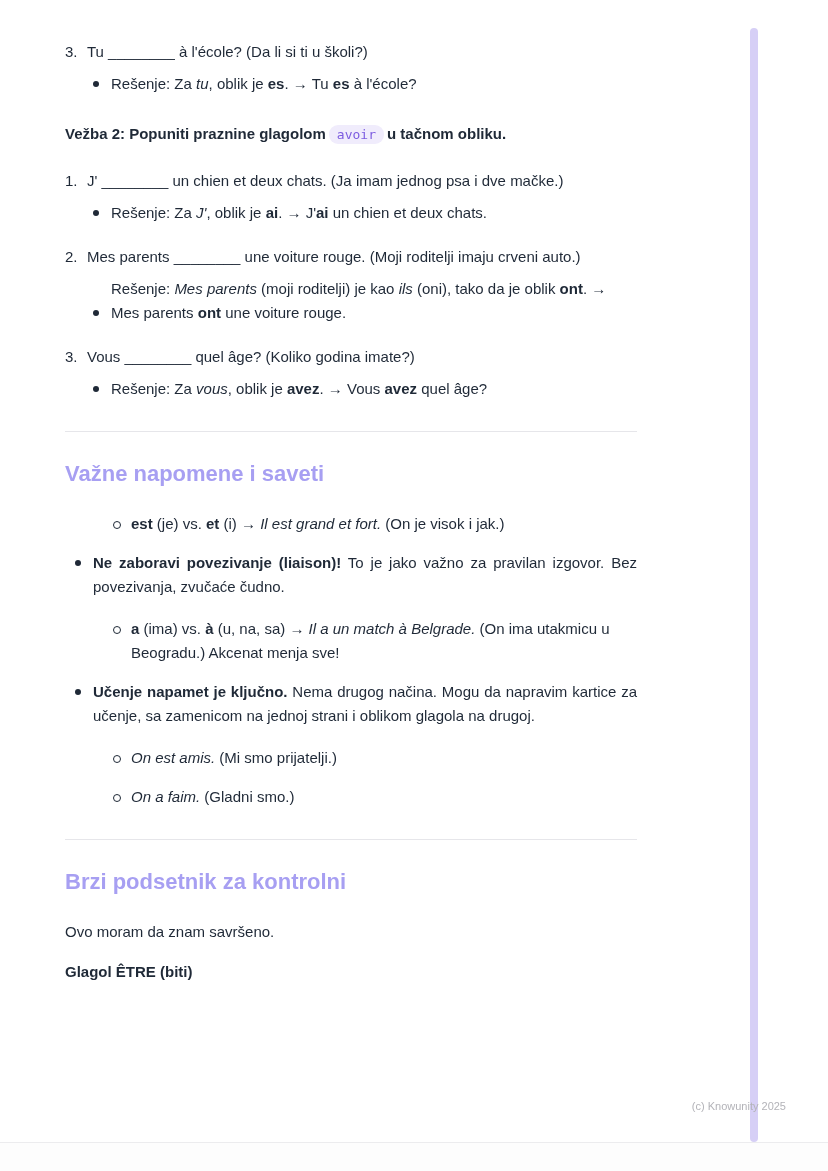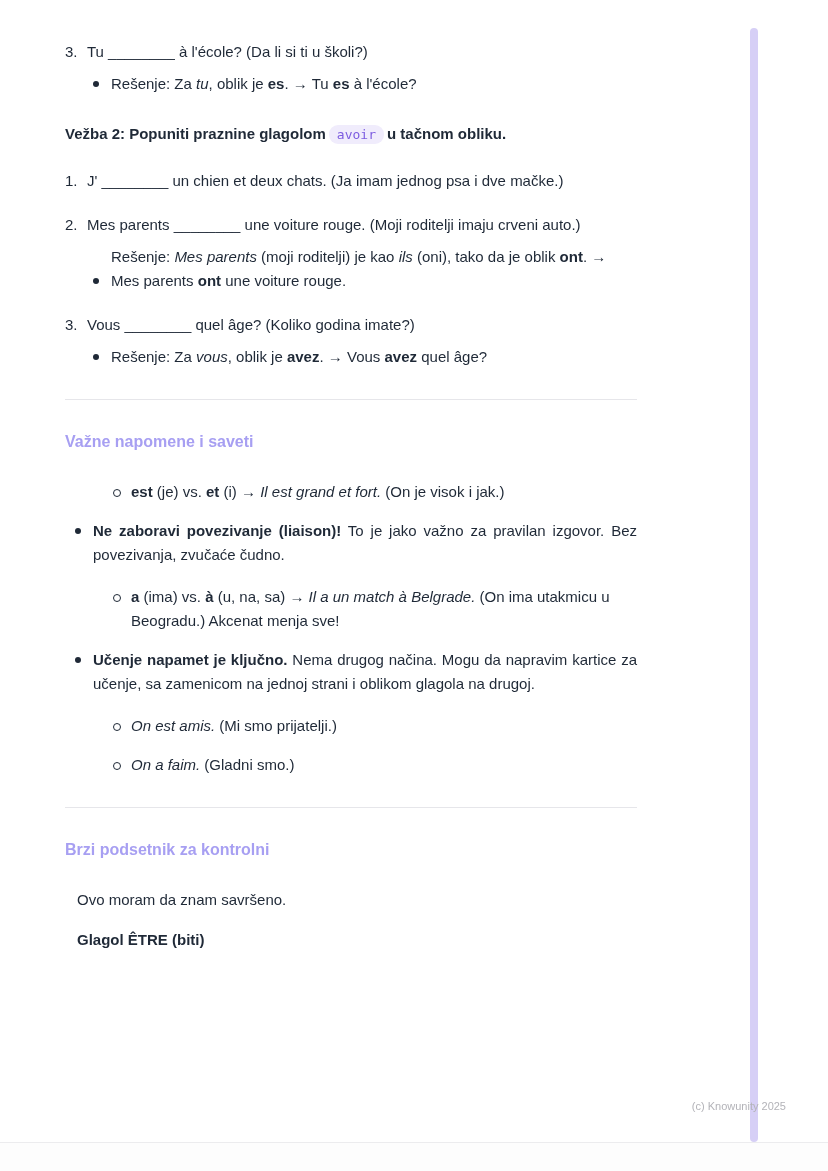--- a/index.html
+++ b/index.html
@@ -11,24 +11,24 @@
     --scrollbar:#d6cff6;
     --watermark:#b3b3b8;
   }
   *{margin:0;padding:0;box-sizing:border-box;}
   html,body{background:#fff;}
   body{font-family:"Liberation Sans","DejaVu Sans",sans-serif;color:var(--text);}
   .page{position:relative;width:828px;height:1171px;background:#fff;overflow:hidden;}
   .content{position:absolute;left:65px;top:20px;width:572px;font-size:15px;line-height:24px;}
 
   
-  .h2{font-size:16px;line-height:28px;font-weight:700;color:var(--heading);margin:12px 0 24px;}
+  .h2{font-size:22px;line-height:28px;font-weight:700;color:var(--heading);margin:12px 0 24px;}
 
   
-  .para{margin:0 12px 16px;}
+  .para{margin:0 0 16px;}
   .exercise-title{margin:26px 0 22px;}
 
   
   .li{display:flex;align-items:flex-start;}
   .li .li-text{flex:1 1 auto;min-width:0;}
   .num{margin:20px 0 8px;}
   .num-marker{flex:0 0 22px;}
   .sol{margin:0 0 10px 26px;align-items:flex-end;}
   .disc{margin:0 0 18px 8px;}
   .circle{margin:0 0 15px 46px;justify-content:space-between;}
@@ -82,20 +82,24 @@
       </div>
       <div class="li sol">
         <span class="bullet dot"></span>
         <div class="li-text"><span>Rešenje: Za </span><span class="i">tu</span><span>, oblik je </span><span class="b">es</span><span>. → Tu </span><span class="b">es</span><span> à l'école?</span></div>
       </div>
       <p class="para exercise-title"><span class="b">Vežba 2: Popuniti praznine glagolom</span><span class="code">avoir</span><span class="b">u tačnom obliku.</span></p>
       <div class="li num">
         <span class="num-marker">1.</span>
         <div class="li-text"><span>J' ________ un chien et deux chats. (Ja imam jednog psa i dve mačke.)</span></div>
       </div>
+      <div class="li sol">
+        <span class="bullet dot"></span>
+        <div class="li-text"><span>Rešenje: Za </span><span class="i">J'</span><span>, oblik je </span><span class="b">ai</span><span>. → J'</span><span class="b">ai</span><span> un chien et deux chats.</span></div>
+      </div>
       <div class="li num">
         <span class="num-marker">2.</span>
         <div class="li-text"><span>Mes parents ________ une voiture rouge. (Moji roditelji imaju crveni auto.)</span></div>
       </div>
       <div class="li sol">
         <span class="bullet dot"></span>
         <div class="li-text"><span>Rešenje: </span><span class="i">Mes parents</span><span> (moji roditelji) je kao </span><span class="i">ils</span><span> (oni), tako da je oblik </span><span class="b">ont</span><span>. → Mes parents </span><span class="b">ont</span><span> une voiture rouge.</span></div>
       </div>
       <div class="li num">
         <span class="num-marker">3.</span>

